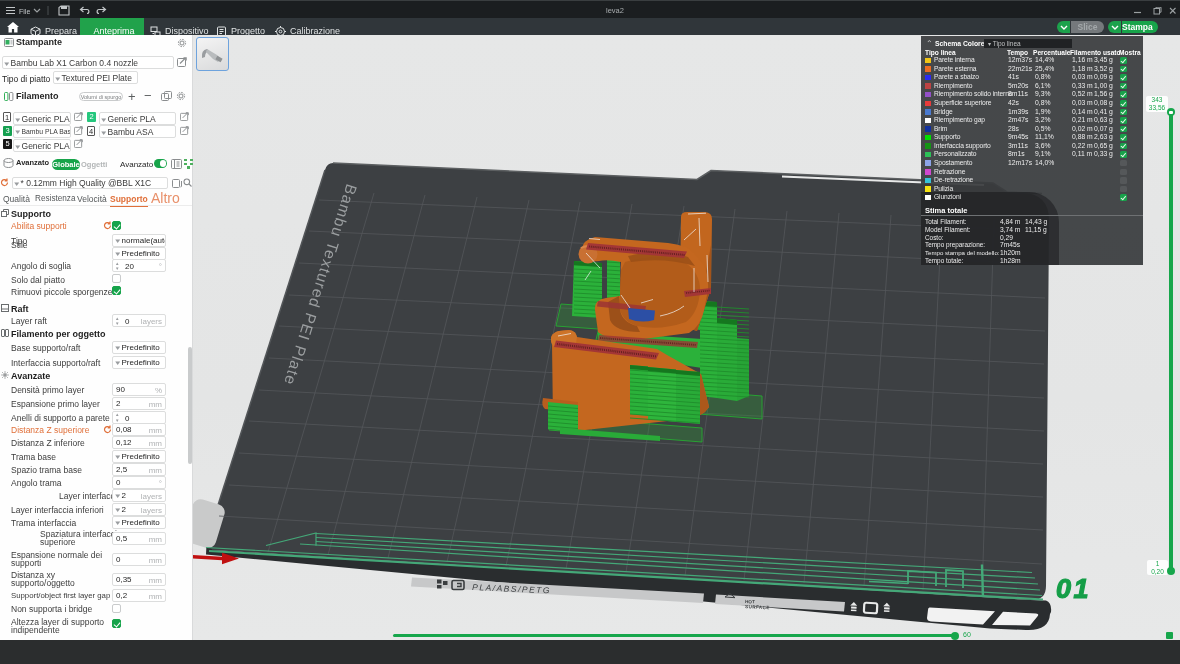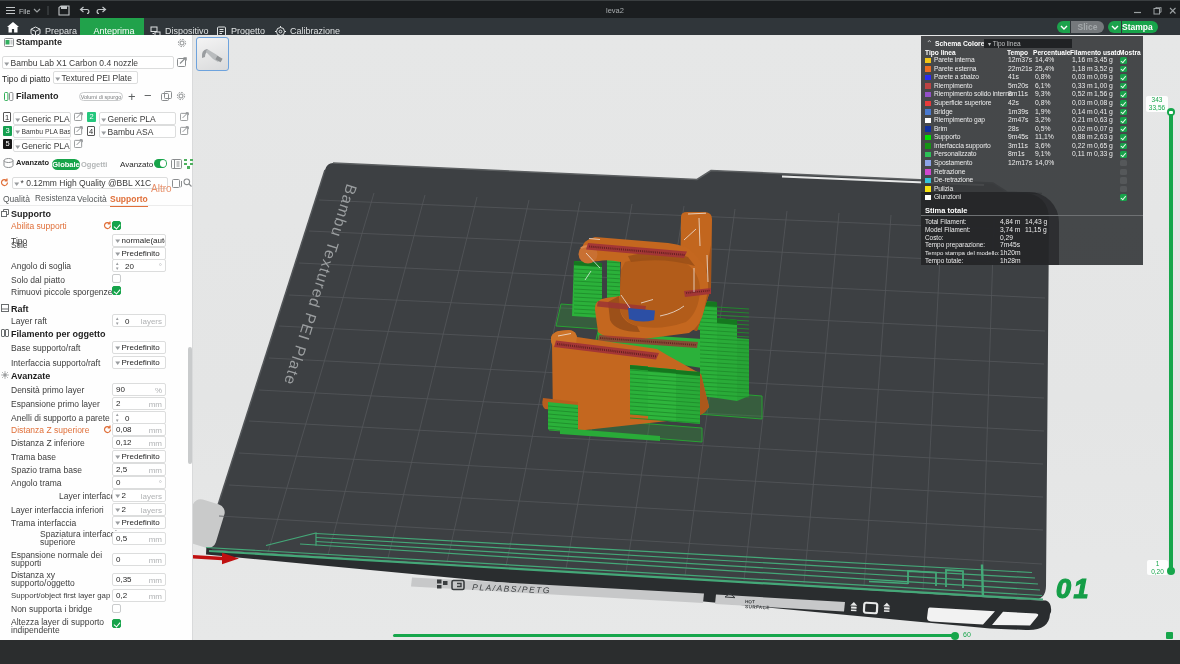--- a/index.html
+++ b/index.html
@@ -328,21 +328,21 @@
     </svg>
  <svg class="abs" style="left:183px;top:143px;" width="9" height="9" viewBox="0 0 9 9" fill="none" stroke="#8a8d8f" stroke-width="1.1">
       <circle cx="3.8" cy="3.8" r="2.8"></circle>
       <path d="M6 6l2.5 2.5"></path>
     </svg>
 
  <div class="abs" style="left:3px;top:158.5px;font-size:8.5px;color:#55585a;">Qualità</div>
  <div class="abs" style="left:35px;top:158.5px;font-size:8.2px;color:#55585a;">Resistenza</div>
  <div class="abs" style="left:77px;top:158.5px;font-size:8.5px;color:#55585a;">Velocità</div>
  <div class="abs" style="left:110px;top:158.5px;font-size:8.5px;color:#e0703a;font-weight:bold;border-bottom:2px solid #e0703a;padding-bottom:1px;">Supporto</div>
- <div class="abs" style="left:151px;top:148px;font-size:10px;color:#e8906a;">Altro</div>
+ <div class="abs" style="left:151px;top:155px;font-size:14px;color:#e8906a;">Altro</div>
  <div class="abs" style="left:0;top:170px;width:192px;border-top:1px solid #ececec;"></div>
 
  <svg class="abs" style="left:1px;top:174px;" width="8" height="8" viewBox="0 0 8 8" fill="none" stroke="#6a6d6f">
       <rect x="0.5" y="2.5" width="5" height="5"></rect>
       <path d="M2.5 2.5v-2h5v5h-2"></path>
     </svg>
  <div class="sechdr" style="left:11px;top:173.5px;">Supporto</div>
  <div class="lbl lblo" style="top:186px;">Abilita supporti</div>
  <svg class="abs" style="left:103px;top:186px;" width="9" height="9" viewBox="0 0 9 9" fill="none" stroke="#e0703a" stroke-width="1.2">
       <path d="M7.5 4.5a3 3 0 1 1-1-2.2M7 0.5v2.3H4.7"></path>

